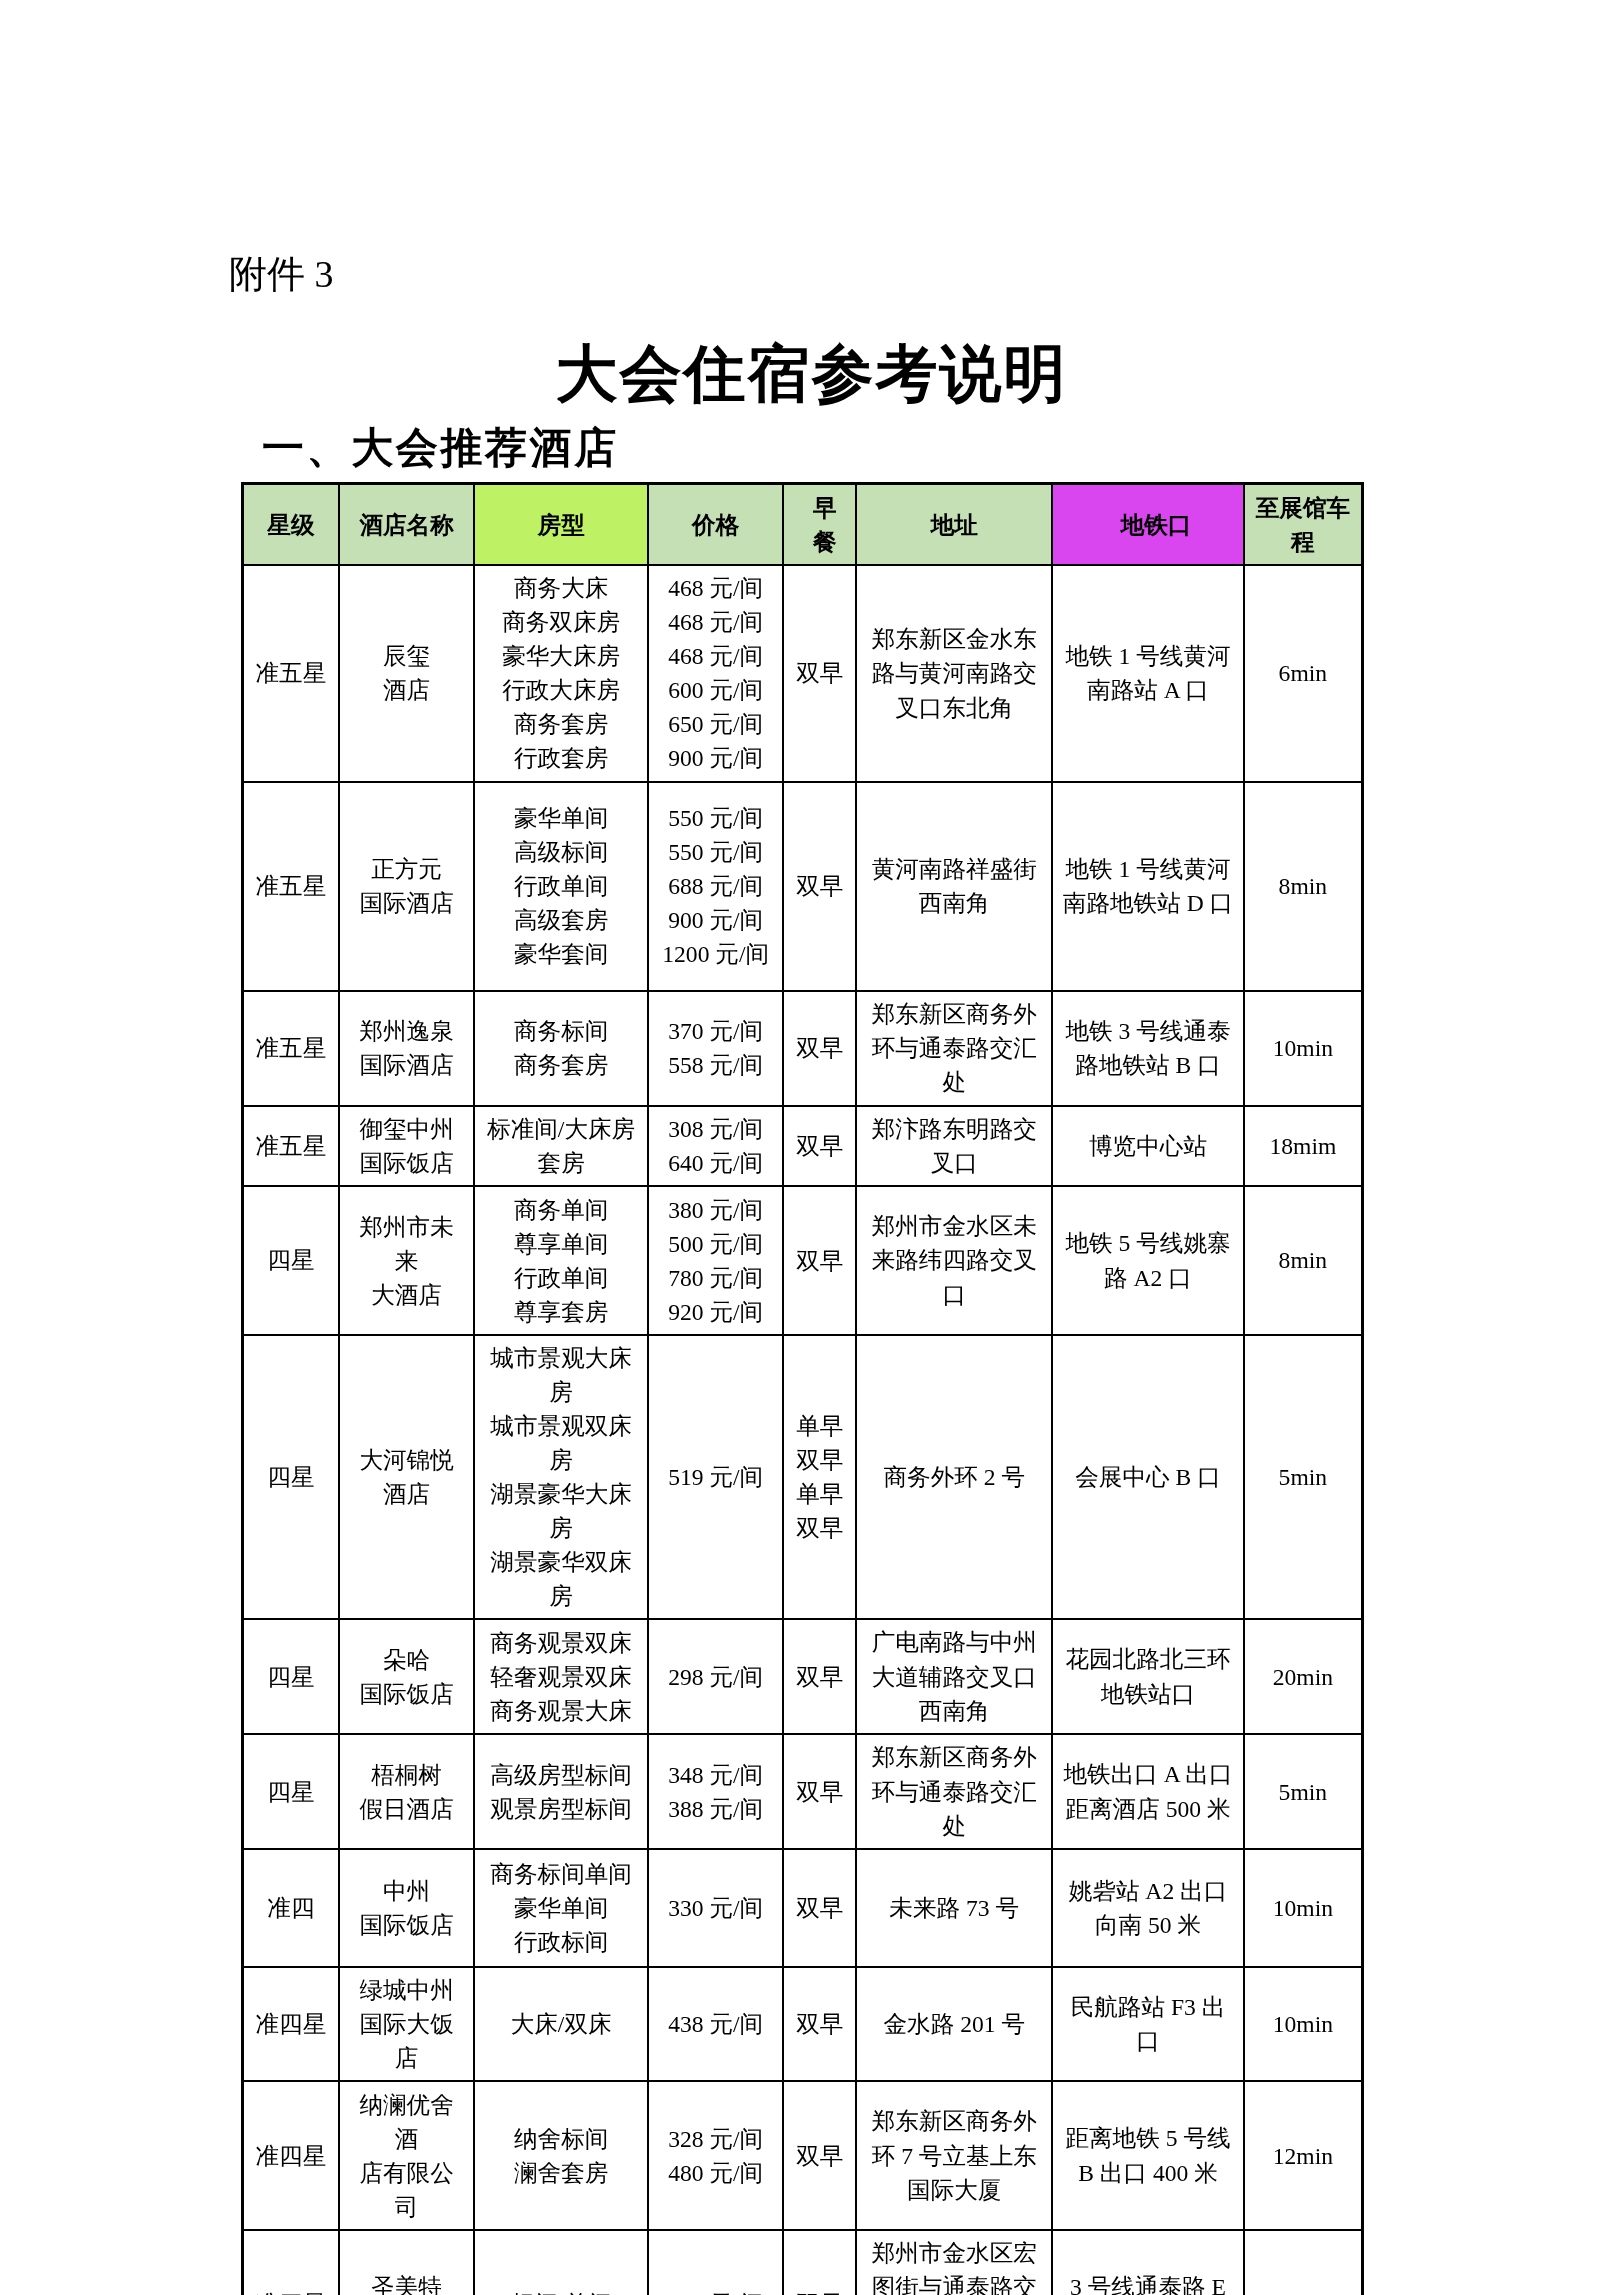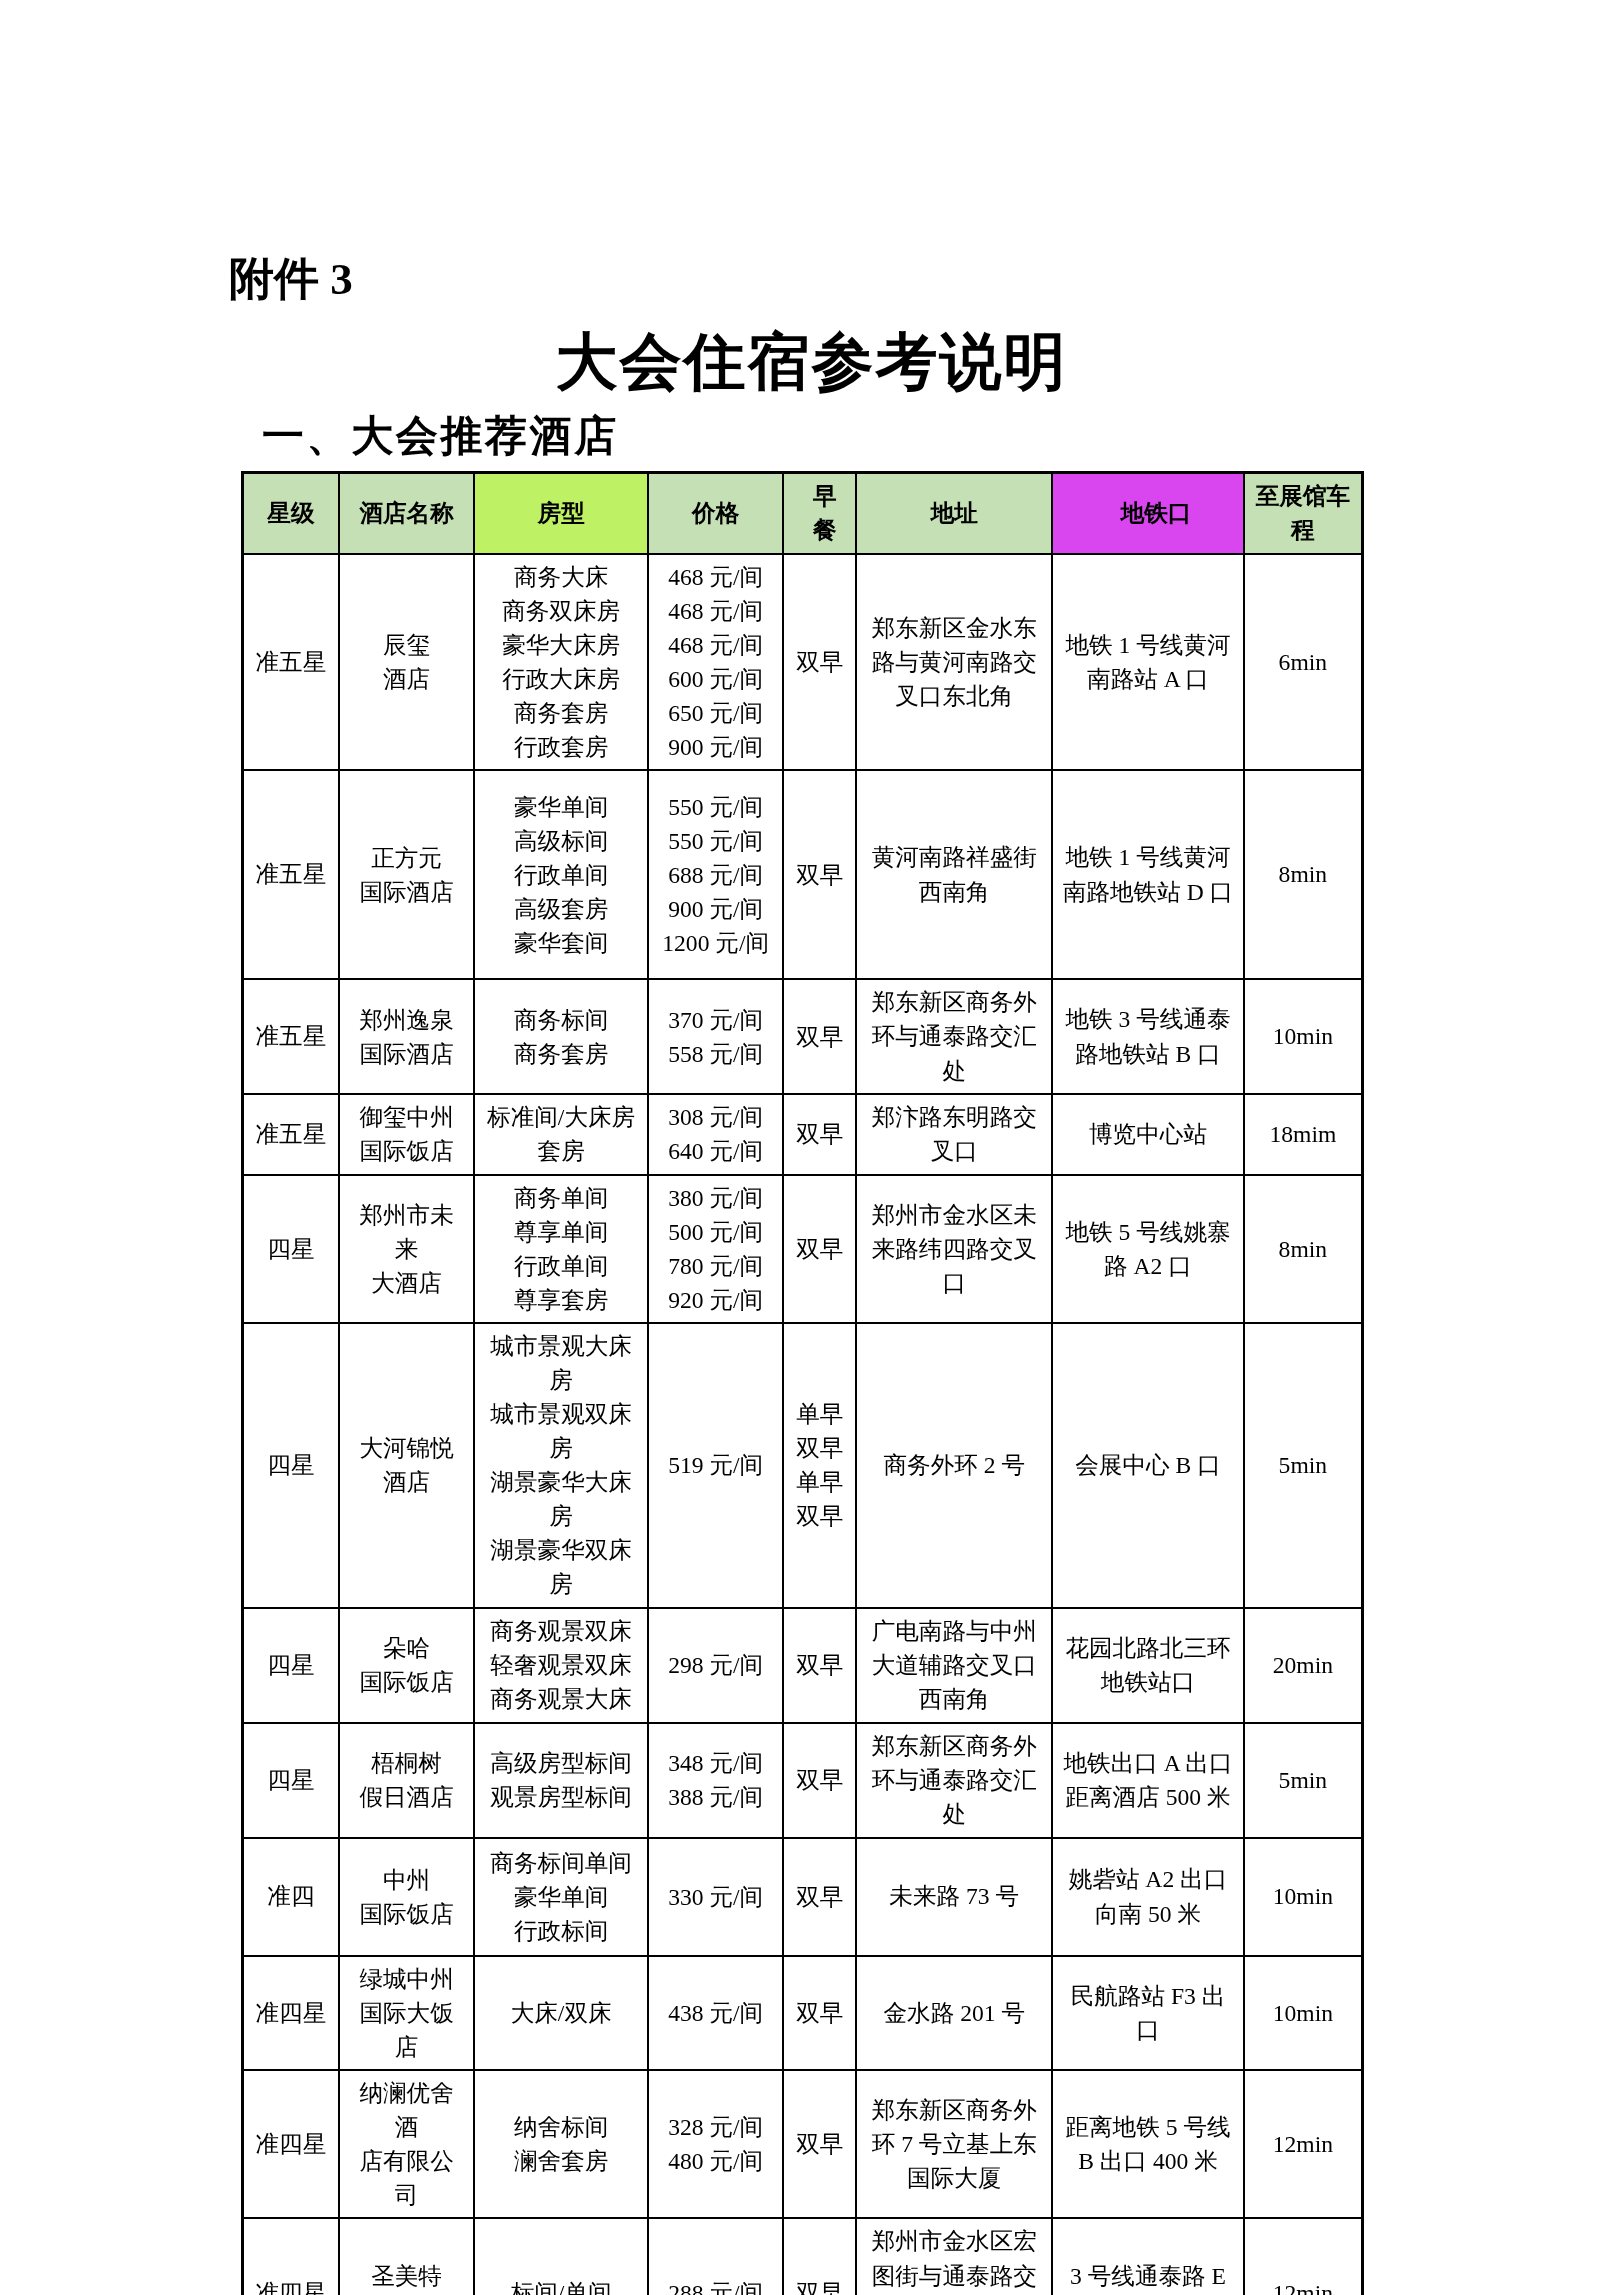--- a/index.html
+++ b/index.html
@@ -6,24 +6,24 @@
   html,body { background:#ffffff; }
   .page {
     position:relative;
     width:1623px; height:2295px;
     background:#ffffff;
     font-family:"Liberation Serif","DejaVu Serif",serif;
     color:#000;
   }
   .attachment {
     margin:252px 0 0 229px;
-    font-size:45px; line-height:1.2;font-weight:bold;
+    font-size:38px; line-height:1.2;
   }
   .doc-title {
-    margin-top:21px;
+    margin-top:41px;
     text-align:center;
     font-size:62px; font-weight:bold;
     letter-spacing:2px; line-height:1.15;
   }
   .section-heading {
     margin:13px 0 9.2px 262px;
     font-size:42px; font-weight:bold;
     font-family:"Liberation Sans","DejaVu Sans",sans-serif;
     letter-spacing:2.6px; line-height:1.2;
   }

